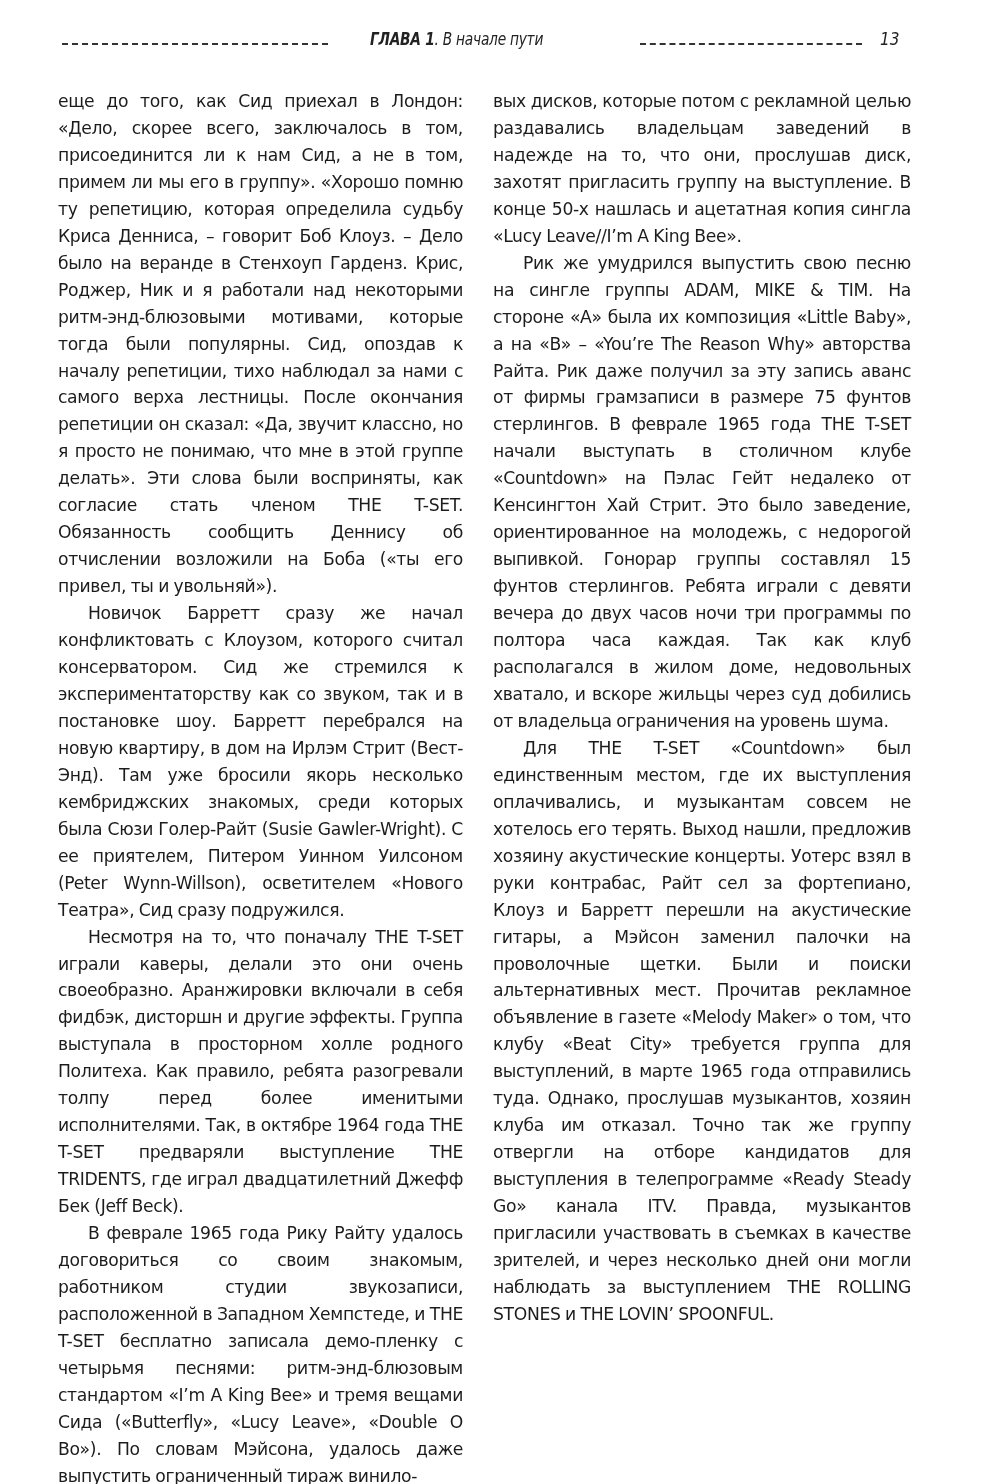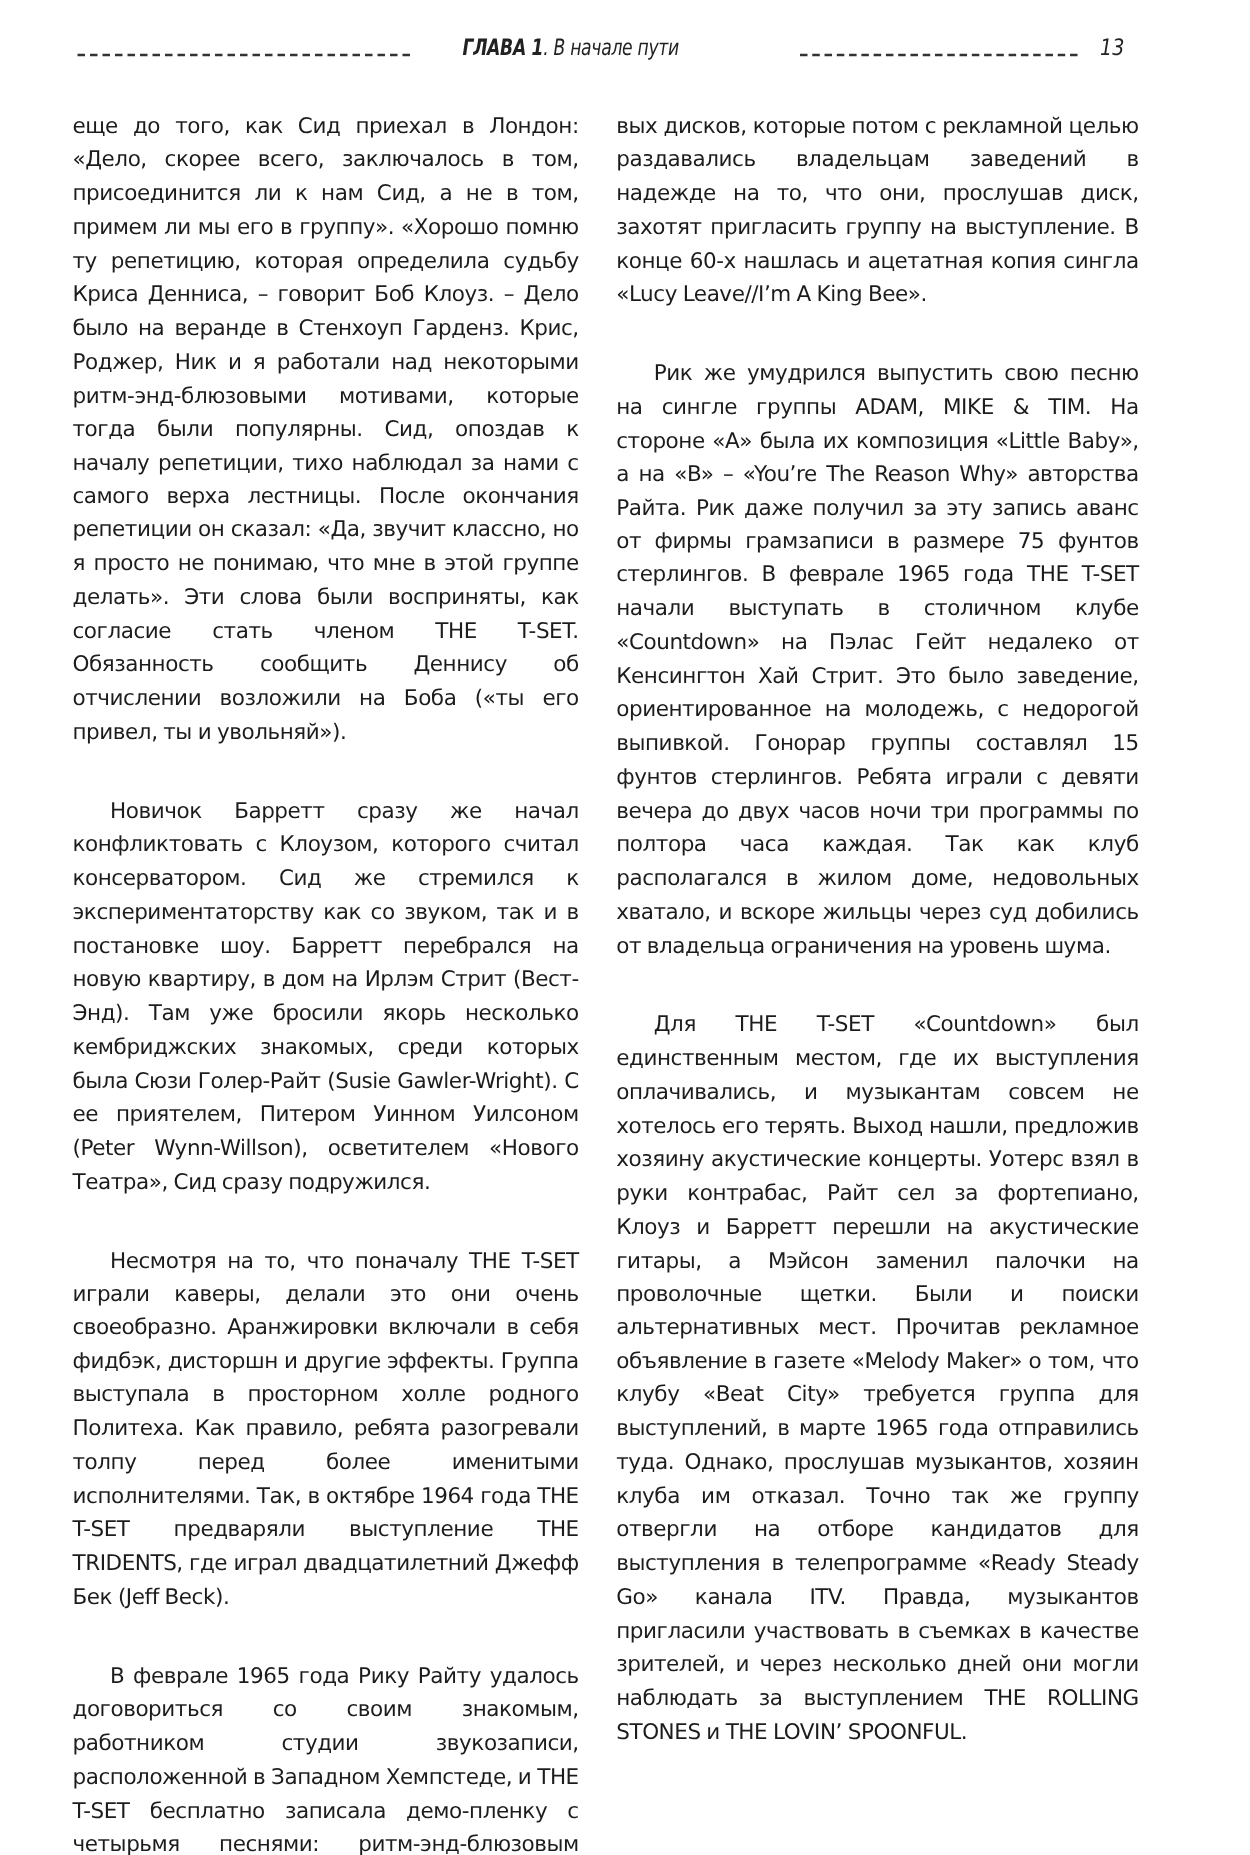--- a/index.html
+++ b/index.html
@@ -8,36 +8,36 @@
   .dash { position: absolute; top: 17px; height: 0; border-top: 2px dashed #333; }
   .dash.left { left: 62px; width: 266px; }
   .dash.right { left: 640px; width: 222px; }
   .running-title { position: absolute; left: 370px; top: 2px; font-family: "DejaVu Sans Condensed", "DejaVu Sans", sans-serif; font-style: italic; font-size: 18px; color: #222; white-space: nowrap; letter-spacing: -0.3px; transform: scaleX(0.85); transform-origin: left center; }
   .running-title .bold { font-weight: bold; }
   .page-number { position: absolute; left: 880px; top: 2px; font-family: "DejaVu Sans", sans-serif; font-style: italic; font-size: 18px; color: #222; transform: scaleX(0.85); transform-origin: left center; }
   .column { position: absolute; top: 88px; font-family: "DejaVu Sans", sans-serif; font-size: 17.2px; line-height: 26.95px; text-align: justify; hyphens: manual; letter-spacing: -0.35px; word-spacing: -0.5px; color: #1c1c1c; }
   .column.left { left: 58px; width: 405px; }
   .column.right { left: 493px; width: 418px; }
   .column p { margin: 0; }
-  .column p.indent { text-indent: 30px; margin-top: 36px; }
+  .column p.indent { text-indent: 30px; }
 </style>
 </head>
 <body>
 
 <div class="header">
   <div class="dash left"></div>
   <div class="running-title"><span class="bold">ГЛАВА 1</span><span>. В начале пути</span></div>
   <div class="dash right"></div>
   <div class="page-number">13</div>
 </div>
 
 <div class="column left">
   <p>еще до того, как Сид приехал в Лондон: «Дело, скорее всего, заключалось в том, присоединится ли к нам Сид, а не в том, примем ли мы его в группу». «Хорошо помню ту репетицию, которая определила судьбу Криса Денниса, – говорит Боб Клоуз. – Дело было на веранде в Стенхоуп Гарденз. Крис, Роджер, Ник и я работали над некоторыми ритм-энд-блюзовыми мотивами, которые тогда были популярны. Сид, опоздав к началу репетиции, тихо наблюдал за нами с самого верха лестницы. После окончания репетиции он сказал: «Да, звучит классно, но я просто не понимаю, что мне в этой группе делать». Эти слова были восприняты, как согласие стать членом THE T-SET. Обязанность сообщить Деннису об отчислении возложили на Боба («ты его привел, ты и увольняй»).</p>
   <p class="indent">Новичок Барретт сразу же начал конфликтовать с Клоузом, которого считал консерватором. Сид же стремился к экспериментаторству как со звуком, так и в постановке шоу. Барретт перебрался на новую квартиру, в дом на Ирлэм Стрит (Вест-Энд). Там уже бросили якорь несколько кембриджских знакомых, среди которых была Сюзи Голер-Райт (Susie Gawler-Wright). С ее приятелем, Питером Уинном Уилсоном (Peter Wynn-Willson), осветителем «Нового Театра», Сид сразу подружился.</p>
   <p class="indent">Несмотря на то, что поначалу THE T-SET играли каверы, делали это они очень своеобразно. Аранжировки включали в себя фидбэк, дисторшн и другие эффекты. Группа выступала в просторном холле родного Политеха. Как правило, ребята разогревали толпу перед более именитыми исполнителями. Так, в октябре 1964 года THE T-SET предваряли выступление THE TRIDENTS, где играл двадцатилетний Джефф Бек (Jeff Beck).</p>
   <p class="indent">В феврале 1965 года Рику Райту удалось договориться со своим знакомым, работником студии звукозаписи, расположенной в Западном Хемпстеде, и THE T-SET бесплатно записала демо-пленку с четырьмя песнями: ритм-энд-блюзовым стандартом «I’m A King Bee» и тремя вещами Сида («Butterfly», «Lucy Leave», «Double O Bo»). По словам Мэйсона, удалось даже выпустить ограниченный тираж винило-</p>
 </div>
 
 <div class="column right">
-  <p>вых дисков, которые потом с рекламной целью раздавались владельцам заведений в надежде на то, что они, прослушав диск, захотят пригласить группу на выступление. В конце 60-х нашлась и ацетатная копия сингла «Lucy Leave//I’m A King Bee».</p>
+  <p>вых дисков, которые потом с рекламной целью раздавались владельцам заведений в надежде на то, что они, прослушав диск, захотят пригласить группу на выступление. В конце 50-х нашлась и ацетатная копия сингла «Lucy Leave//I’m A King Bee».</p>
   <p class="indent">Рик же умудрился выпустить свою песню на сингле группы ADAM, MIKE &amp; TIM. На стороне «А» была их композиция «Little Baby», а на «B» – «You’re The Reason Why» авторства Райта. Рик даже получил за эту запись аванс от фирмы грамзаписи в размере 75 фунтов стерлингов. В феврале 1965 года THE T-SET начали выступать в столичном клубе «Countdown» на Пэлас Гейт недалеко от Кенсингтон Хай Стрит. Это было заведение, ориентированное на молодежь, с недорогой выпивкой. Гонорар группы составлял 15 фунтов стерлингов. Ребята играли с девяти вечера до двух часов ночи три программы по полтора часа каждая. Так как клуб располагался в жилом доме, недовольных хватало, и вскоре жильцы через суд добились от владельца ограничения на уровень шума.</p>
   <p class="indent">Для THE T-SET «Countdown» был единственным местом, где их выступления оплачивались, и музыкантам совсем не хотелось его терять. Выход нашли, предложив хозяину акустические концерты. Уотерс взял в руки контрабас, Райт сел за фортепиано, Клоуз и Барретт перешли на акустические гитары, а Мэйсон заменил палочки на проволочные щетки. Были и поиски альтернативных мест. Прочитав рекламное объявление в газете «Melody Maker» о том, что клубу «Beat City» требуется группа для выступлений, в марте 1965 года отправились туда. Однако, прослушав музыкантов, хозяин клуба им отказал. Точно так же группу отвергли на отборе кандидатов для выступления в телепрограмме «Ready Steady Go» канала ITV. Правда, музыкантов пригласили участвовать в съемках в качестве зрителей, и через несколько дней они могли наблюдать за выступлением THE ROLLING STONES и THE LOVIN’ SPOONFUL.</p>
 </div>
 
 </body></html>

